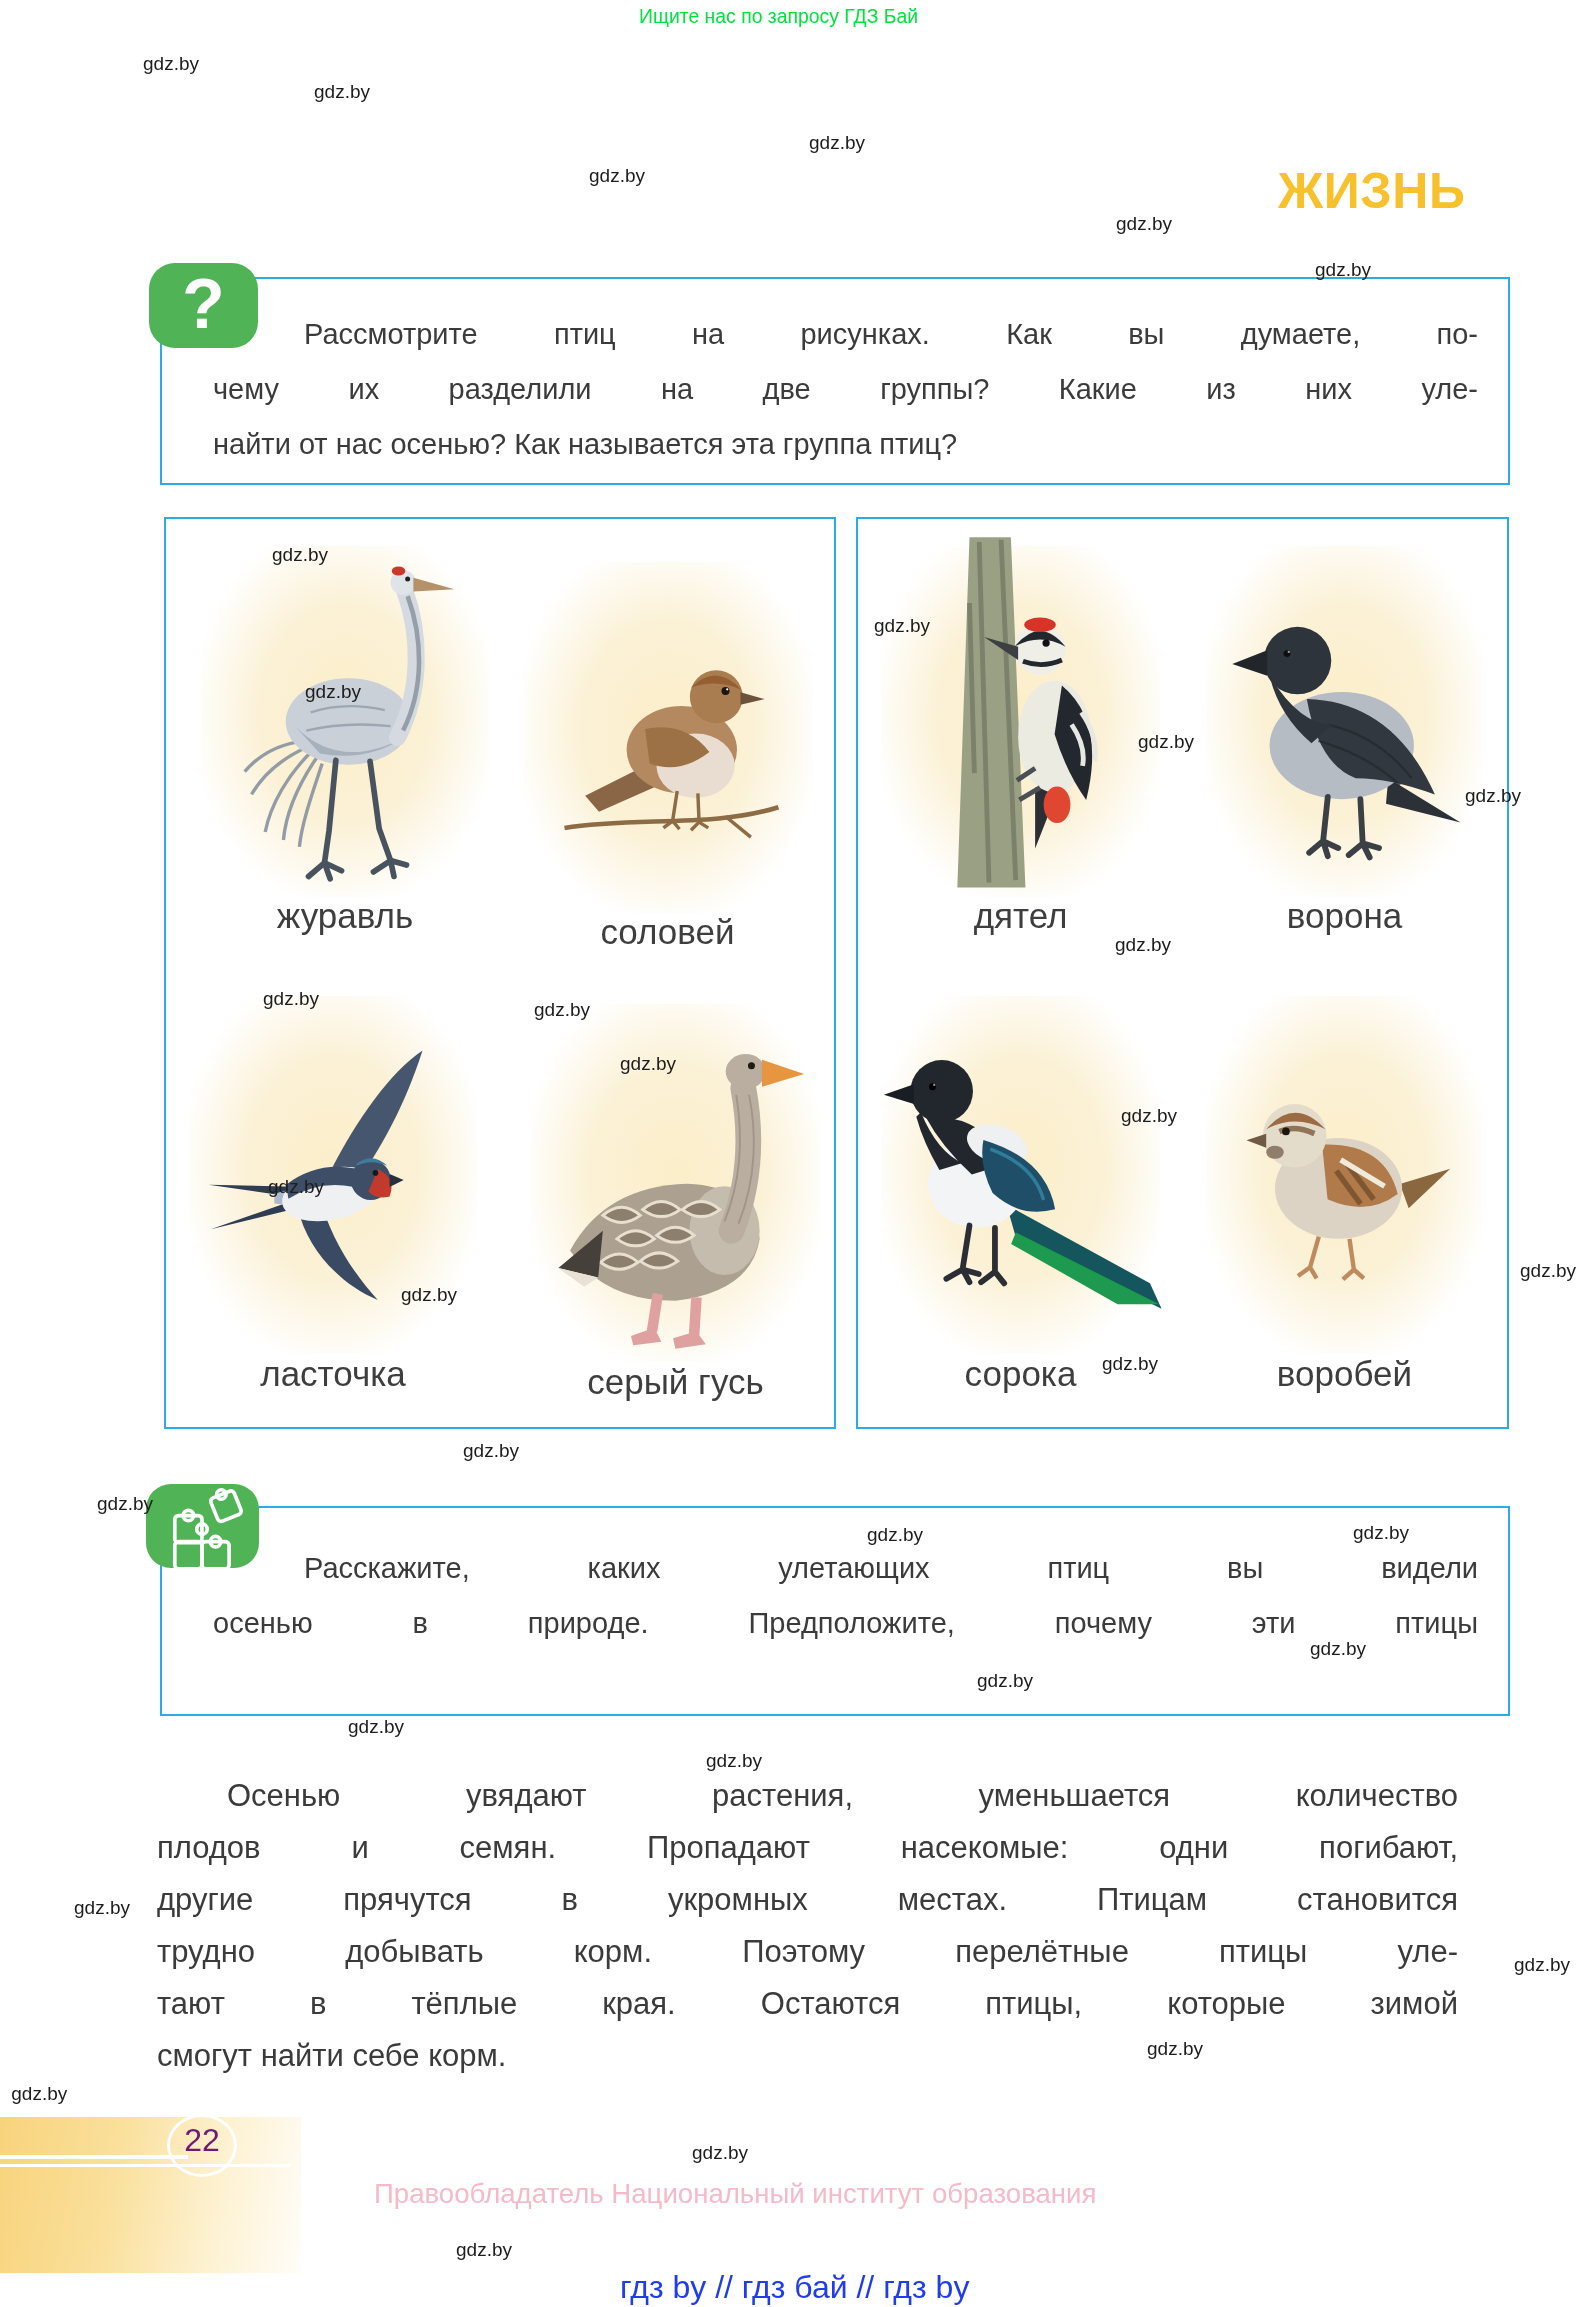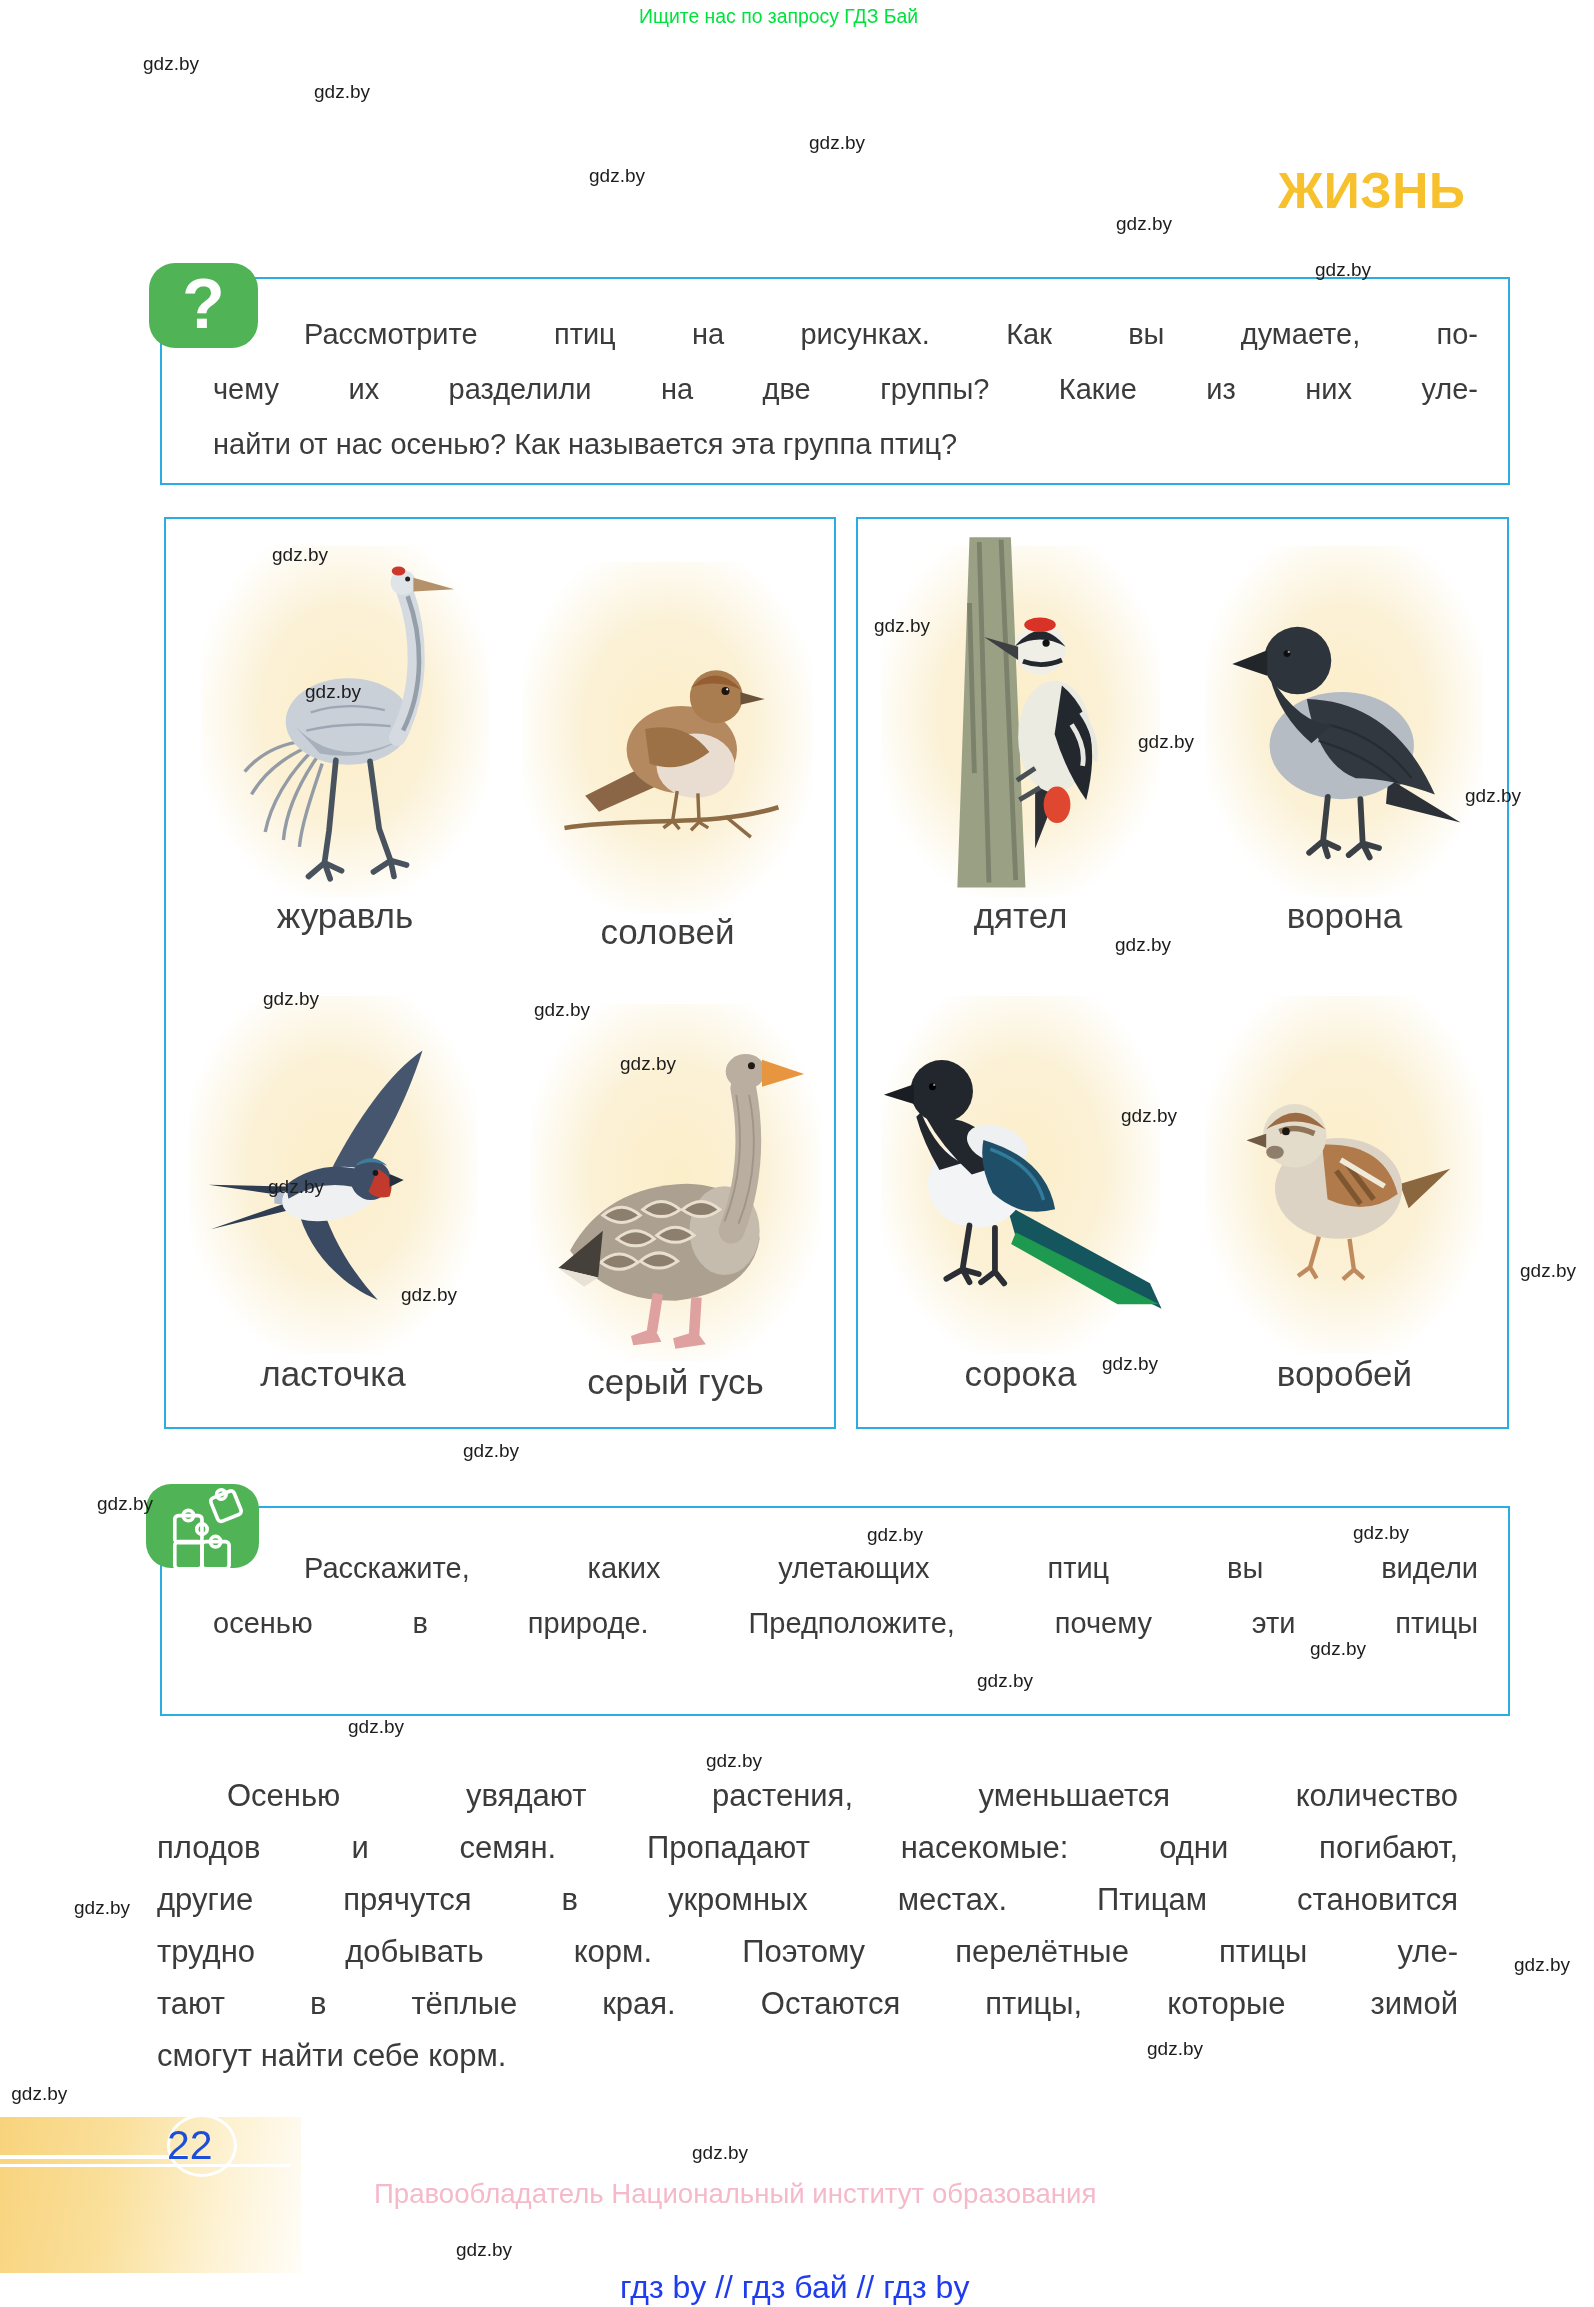--- a/index.html
+++ b/index.html
@@ -51,21 +51,21 @@
     font-size:35px;color:#3e3e3e;white-space:nowrap;}
   
   .paragraph{left:157px;top:1770px;width:1301px;font-size:31px;line-height:52px;color:var(--text-dark);}
   
   .page-strip{left:0;top:2117px;width:301px;height:156px;
     background:linear-gradient(100deg,#f8d37c 0%,#fae09c 38%,#fdf2d3 72%,#fffdf8 100%);}
   .strip-line1{left:0;top:2155px;width:188px;height:3.8px;background:#ffffff;}
   .strip-line2{left:0;top:2164px;width:291px;height:2.5px;background:#ffffff;}
   .page-oval{left:167px;top:2114px;width:70px;height:63px;border:3.1px solid #ffffff;border-radius:50%;
     box-sizing:border-box;}
-  .page-number{left:167px;top:2122px;width:70px;font-size:41px;color:#1d4ed8;}
+  .page-number{left:167px;top:2122px;width:70px;text-align:center;font-size:32px;color:#701a75;}
   .copyright{left:374px;top:2178px;font-size:27.6px;color:var(--copyright-pink);white-space:nowrap;}
   .footer-links{left:620px;top:2269px;font-size:32px;color:var(--footer-blue);white-space:nowrap;}
   
   #wm-layer{position:absolute;inset:0;z-index:60;pointer-events:none;}
   .wm{position:absolute;font-size:19px;color:#1d1d1d;white-space:nowrap;}
 </style>
 </head>
 <body>
 
 <div class="abs top-banner">Ищите нас по запросу ГДЗ Бай</div>

